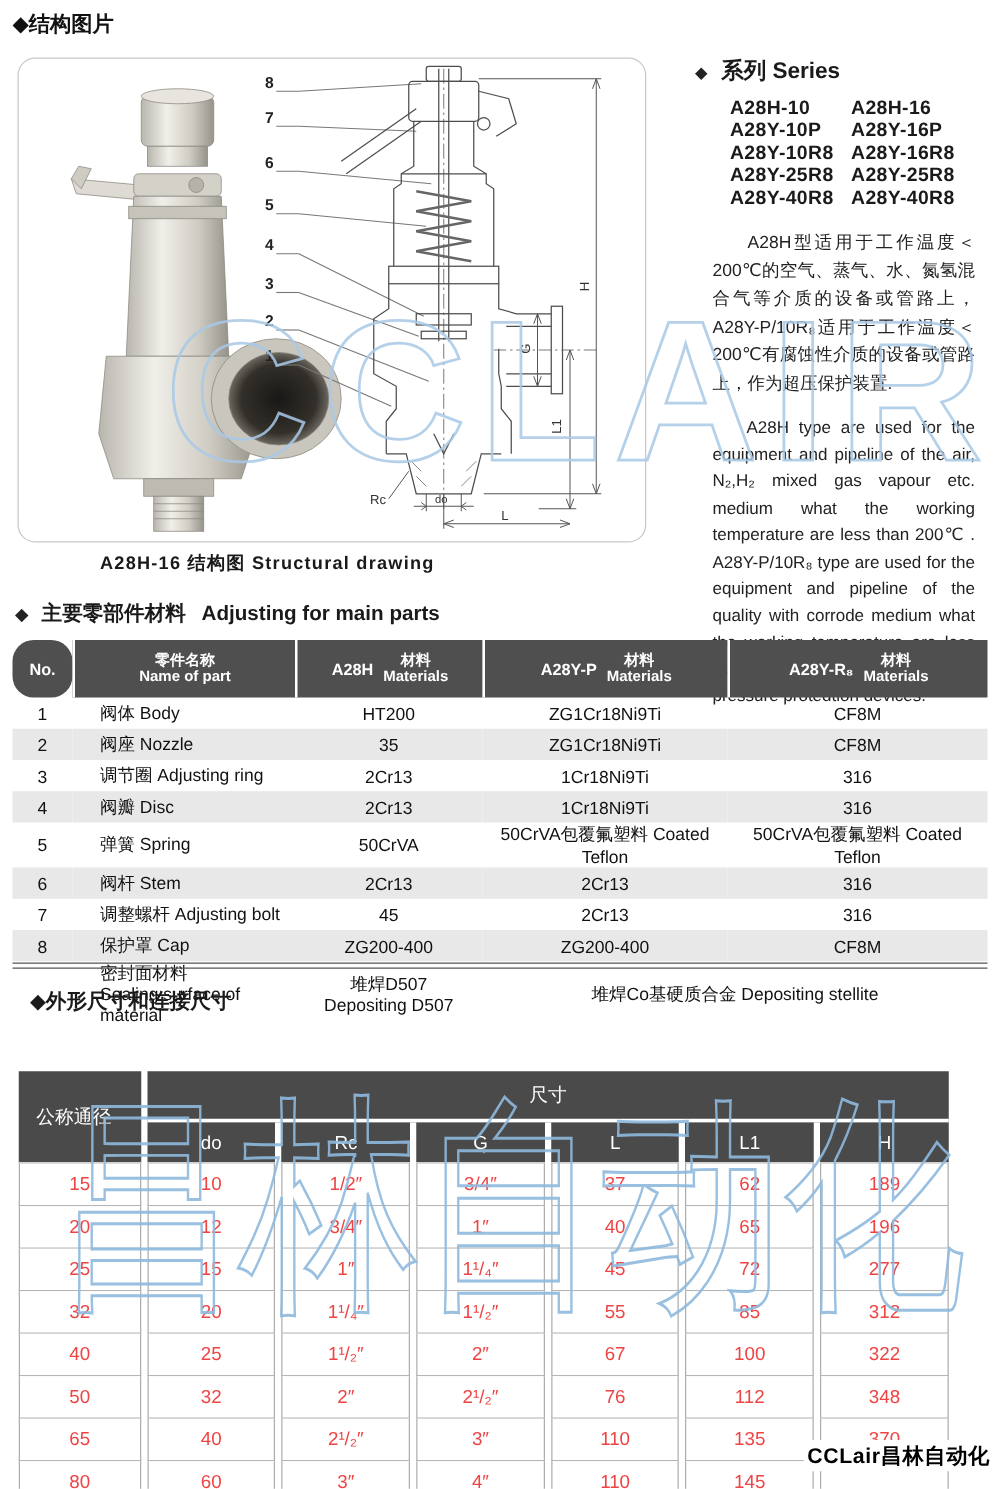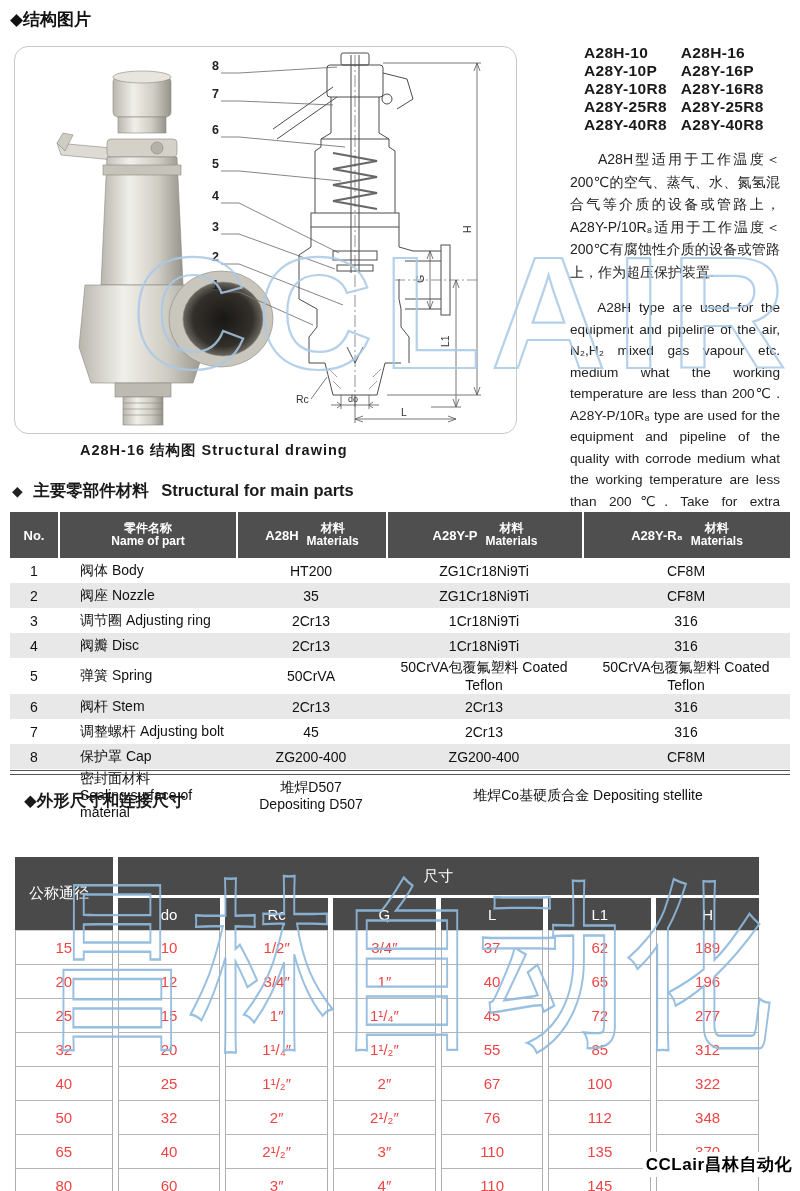--- a/index.html
+++ b/index.html
@@ -20,21 +20,21 @@
   .para-zh{margin-top:14px;line-height:22.5px;font-size:14px;}
   .para-zh p,.para-en p{margin:14px;text-indent:2em;}
   .para-en{margin-top:8px;}
   
   .mat-title{left:12px;top:480px;}
   .mat-title .en{font-weight:bold;font-size:16.5px;}
   table{border-collapse:separate;table-layout:fixed;}
   .mat-table{left:10px;top:512px;width:780px;border-spacing:0;}
   .mat-table th{background:#4f4f4f;color:#fff;font-weight:bold;font-size:13px;height:44px;
       border-left:2px solid #fff;vertical-align:middle;}
-  .mat-table th:first-child{border-left:none;}
+  .mat-table th:first-child{border-left:none;border-radius:17px;}
   .mat-table .hstack{display:flex;align-items:center;justify-content:center;gap:8px;}
   .mat-table .hstack .sub{font-size:12px;line-height:13px;text-align:center;}
   .mat-table td{font-size:14px;height:23px;text-align:center;color:#111;}
   .mat-table tbody tr:nth-child(even) td{background:#e8e8e8;}
   .mat-table td:nth-child(2){text-align:left;padding-left:22px;}
   .mat-table tfoot td{height:40px;}
   .mat-table tfoot .two-line{line-height:17px;}
   .dbl-line{left:10px;top:770px;width:780px;height:3px;border-top:1px solid #555;border-bottom:1px solid #555;}
   
   .dim-title{left:24px;top:790px;font-size:16.5px;font-weight:bold;}
@@ -206,20 +206,24 @@
       <text transform="rotate(-90 434 300)" x="434" y="300">L1</text>
       <text transform="rotate(-90 409 236)" x="409" y="236">G</text>
       <text transform="rotate(-90 456 186)" x="456" y="186">H</text>
     </g>
   </svg>
 </div>
 
 <div class="abs fig-caption">A28H-16  结构图  Structural drawing</div>
 
 <div class="abs right-col">
+  <div class="series-head">
+    <span class="diamond">◆</span>
+    <span>系列 Series</span>
+  </div>
   <div class="series-grid">
     <div class="series-col">
         <div>A28H-10</div>
         <div>A28Y-10P</div>
         <div>A28Y-10R8</div>
         <div>A28Y-25R8</div>
         <div>A28Y-40R8</div>
       </div>
     <div class="series-col">
         <div>A28H-16</div>
@@ -233,21 +237,21 @@
       <p>A28H型适用于工作温度＜200℃的空气、蒸气、水、氮氢混合气等介质的设备或管路上，A28Y-P/10R₈适用于工作温度＜200℃有腐蚀性介质的设备或管路上，作为超压保护装置.</p>
     </div>
   <div class="para para-en">
       <p>A28H type are used for the equipment and pipeline of the air, N₂,H₂ mixed gas vapour etc. medium what the working temperature are less than 200℃ . A28Y-P/10R₈ type are used for the equipment and pipeline of the quality with corrode medium what the working temperature are less than 200℃. Take for extra pressure protedtion devices.</p>
     </div>
 </div>
 
 <div class="abs mat-title">
   <span class="diamond" style="font-size:14px;">◆</span>
   <span class="en">主要零部件材料</span>
-  <span class="en" style="margin-left:8px;">Structural for main parts</span>
+  <span class="en" style="margin-left:8px;">Adjusting for main parts</span>
 </div>
 
 <table class="abs mat-table">
   <colgroup>
       <col style="width:48px">
       <col style="width:178px">
       <col style="width:150px">
       <col style="width:196px">
       <col style="width:208px">
     </colgroup>

